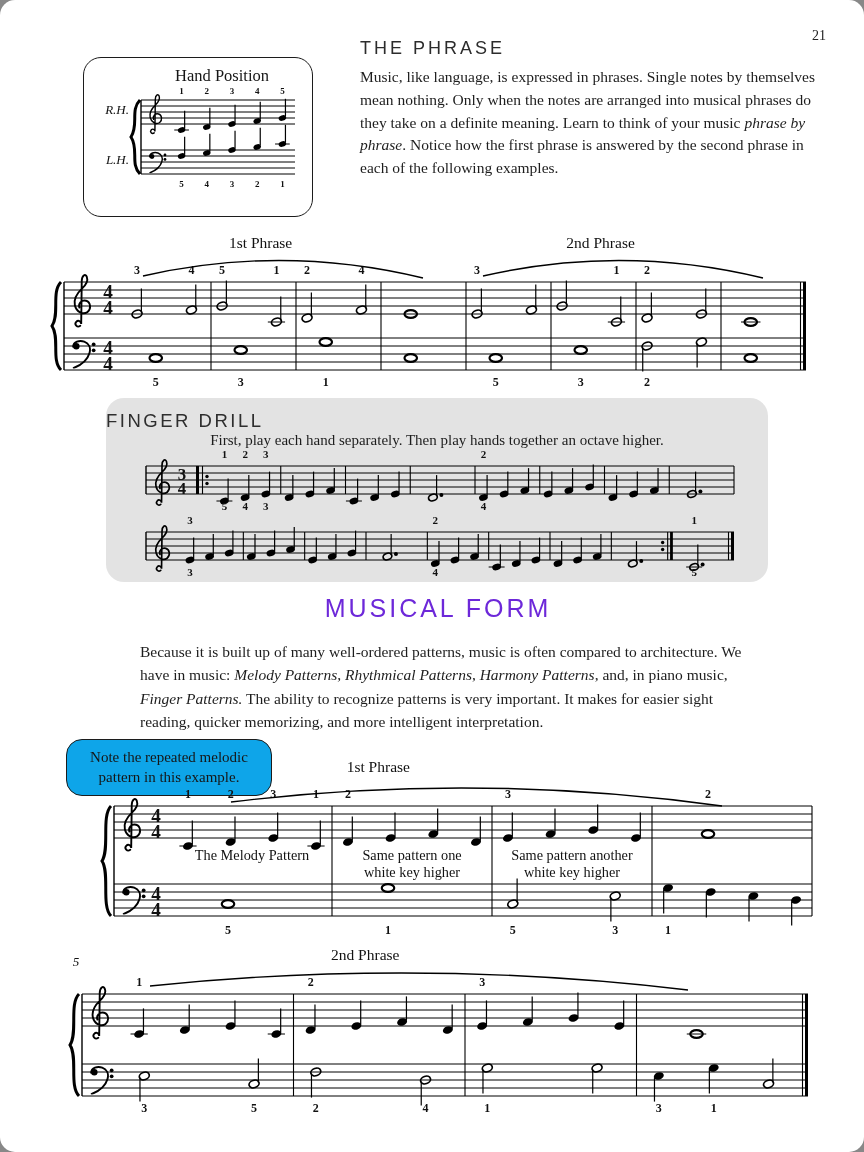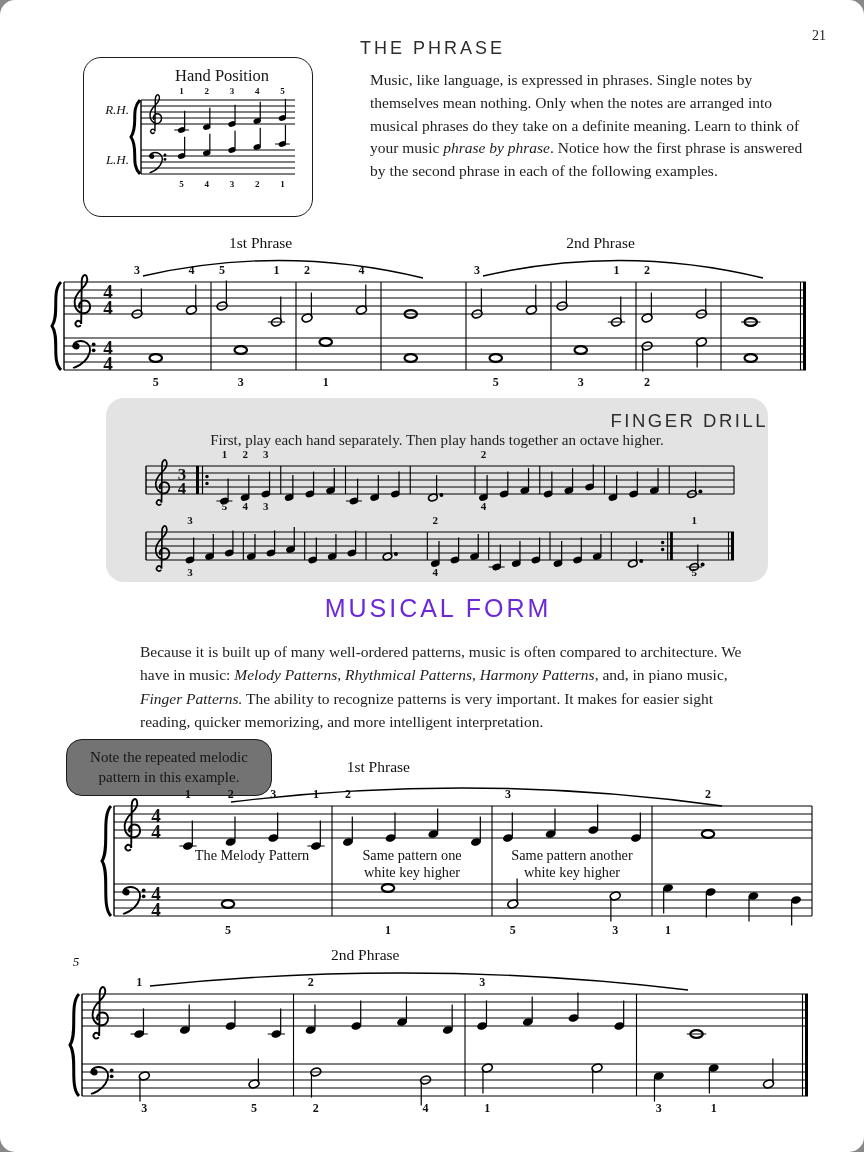--- a/index.html
+++ b/index.html
@@ -8,42 +8,42 @@
   .page-num{position:absolute;top:28px;right:38px;font-size:14px;color:#222;}
   
   .hand-box{position:absolute;left:83px;top:57px;width:230px;height:160px;
             border:1.5px solid #1c1c1c;border-radius:18px;box-sizing:border-box;padding-left:48px;}
   .hand-title{text-align:center;margin-top:8px;font-size:16.5px;color:#161616;}
   .hand-box svg{position:absolute;left:5px;top:28px;}
   
   .phrase-sec{position:absolute;left:360px;top:38px;width:458px;}
   .phrase-sec h1{margin:0 0 7px 0;font-family:"Liberation Sans","DejaVu Sans",sans-serif;
                  font-weight:400;font-size:18px;letter-spacing:3px;color:#2c2c2c;}
-  .phrase-sec p{margin:10px;font-size:15.5px;line-height:1.47;color:#1d1d1d;}
+  .phrase-sec p{margin:0;font-size:15.5px;line-height:1.47;color:#1d1d1d;}
   .it{font-style:italic;}
   
   #ex1{position:absolute;left:50px;top:236px;}
   
   .drill-box{position:absolute;left:106px;top:398px;width:662px;height:184px;
              background:#e3e3e3;border-radius:18px;}
-  .drill-title{text-align:right;margin-top:12px;font-family:"Liberation Sans","DejaVu Sans",sans-serif;
+  .drill-title{text-align:left;margin-top:12px;font-family:"Liberation Sans","DejaVu Sans",sans-serif;
                font-size:18.5px;letter-spacing:2.5px;color:#2e2e2e;}
   .drill-sub{text-align:center;margin-top:0;font-size:15px;color:#1d1d1d;}
   #drill1{position:absolute;left:34px;top:50px;}
   #drill2{position:absolute;left:34px;top:114px;}
   
   .form-title{position:absolute;left:60px;top:594px;width:756px;text-align:center;
               font-family:"Liberation Sans","DejaVu Sans",sans-serif;font-size:25px;
               letter-spacing:3px;color:#6d28d9;}
   .form-par{position:absolute;left:140px;top:640px;width:626px;margin:0;
             font-size:15.5px;line-height:1.5;color:#1d1d1d;}
   
   .note-box{position:absolute;left:66px;top:739px;width:206px;box-sizing:border-box;
             border:1.5px solid #1c1c1c;border-radius:16px;padding:7px 8px;
-            text-align:center;font-size:15px;line-height:1.35;background:#737373;color:#161616;}
+            text-align:center;font-size:15px;line-height:1.35;background:#0ea5e9;color:#161616;}
   #sys1{position:absolute;left:64px;top:756px;}
   #sys2{position:absolute;left:50px;top:946px;}
   #defs-svg{position:absolute;width:0;height:0;}
 </style>
 </head>
 <body>
 
 <div class="page">
 
   <div class="page-num">21</div>

